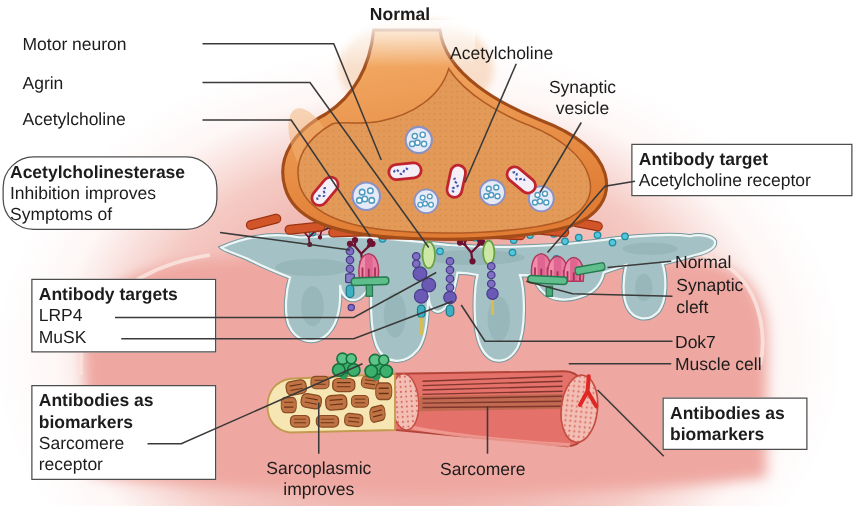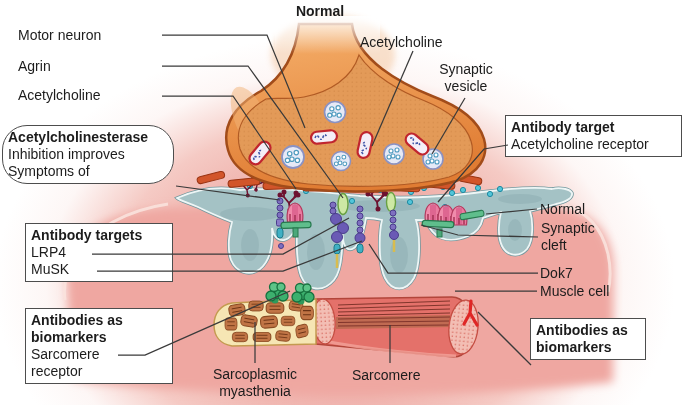--- a/index.html
+++ b/index.html
@@ -344,21 +344,21 @@
   <div class="lbl" style="left:540px;top:201px;">Normal</div>
   <div class="lbl" style="left:541px;top:220px;">
     <div>Synaptic</div>
     <div>cleft</div>
   </div>
   <div class="lbl" style="left:540px;top:265px;">Dok7</div>
   <div class="lbl" style="left:540px;top:283px;">Muscle cell</div>
 
   <div class="lbl c" style="left:193px;top:366px;width:124px;">
     <div>Sarcoplasmic</div>
-    <div>myasthenia</div>
+    <div>improves</div>
   </div>
   <div class="lbl" style="left:352px;top:367px;">Sarcomere</div>
 
   <div class="box" style="left:2px;top:125px;width:160px;border-radius:25px;">
     <div class="t">Acetylcholinesterase</div>
     <div>Inhibition improves</div>
     <div>Symptoms of</div>
   </div>
 
   <div class="box" style="left:25px;top:223px;width:136px;">

